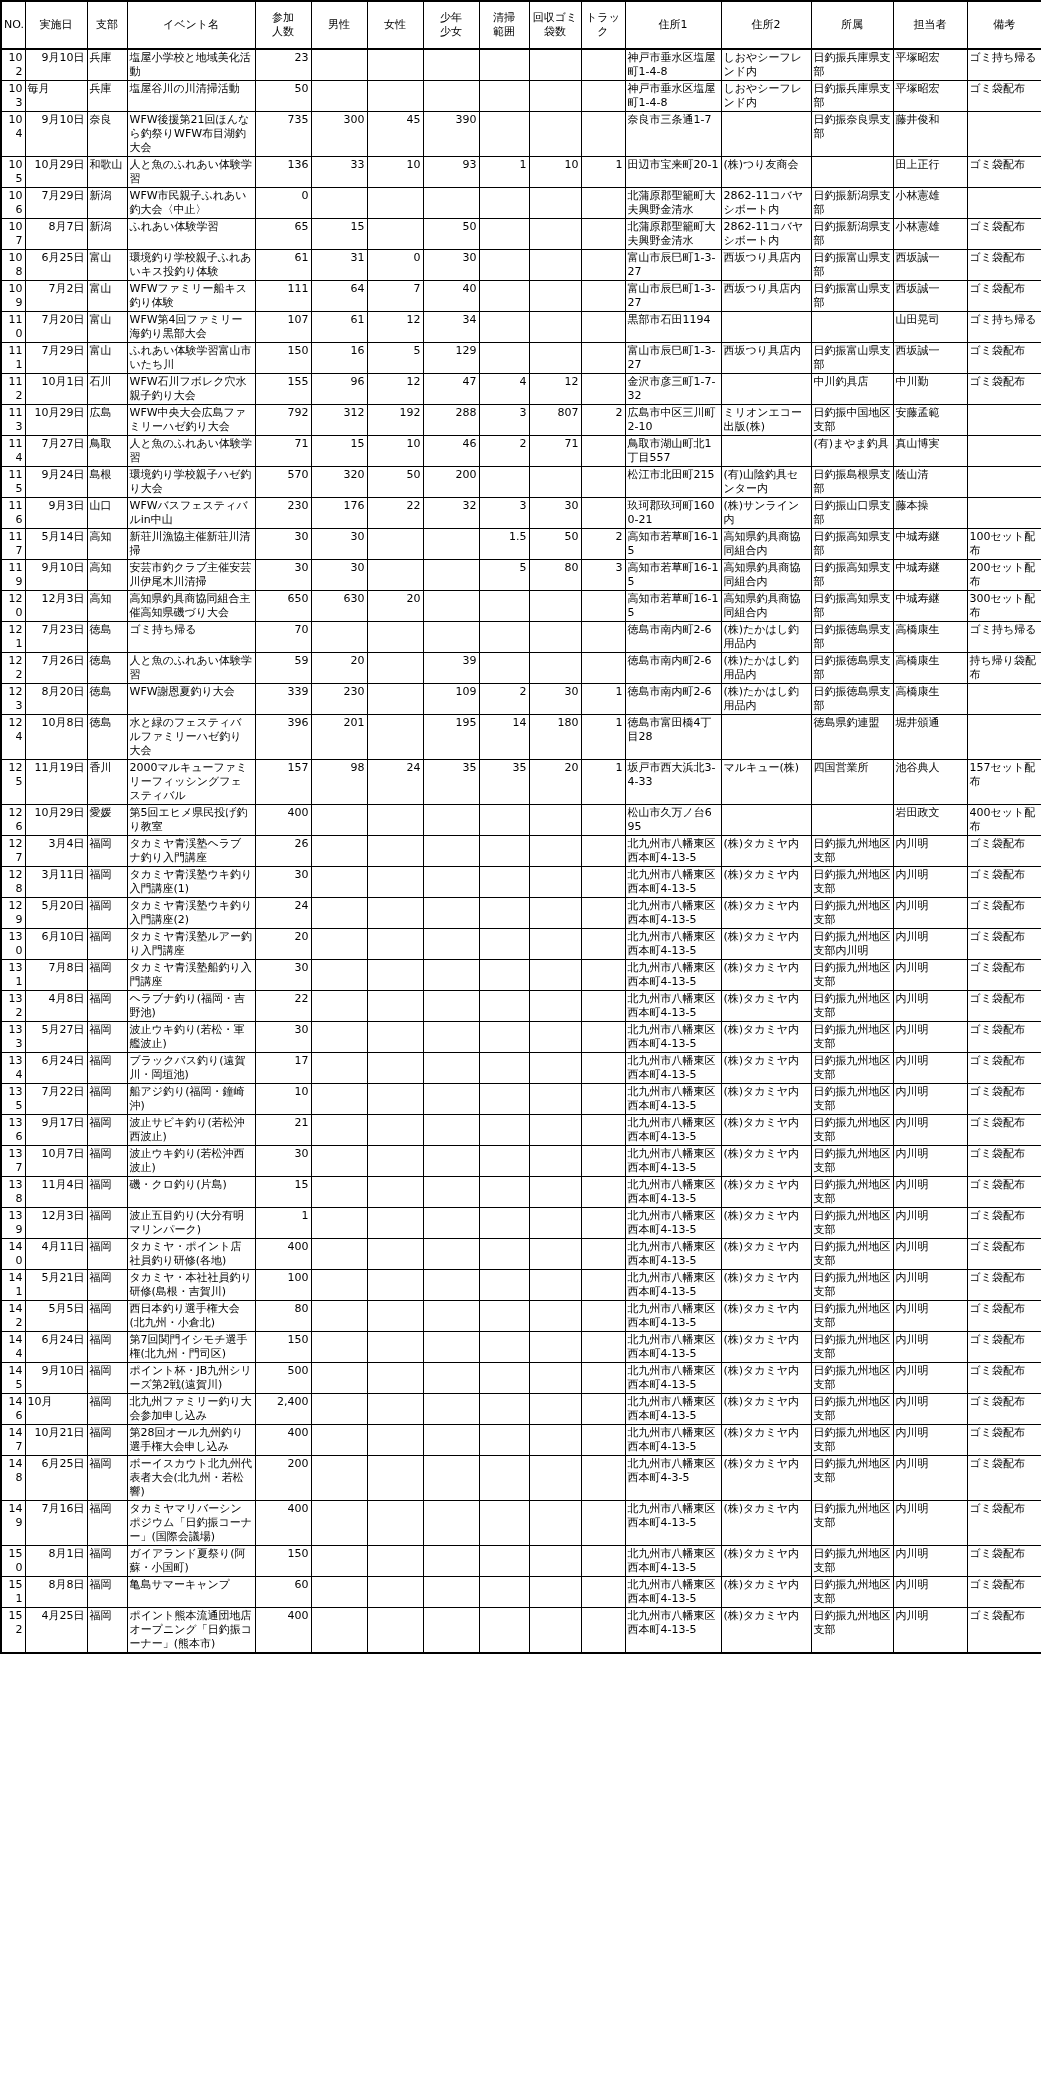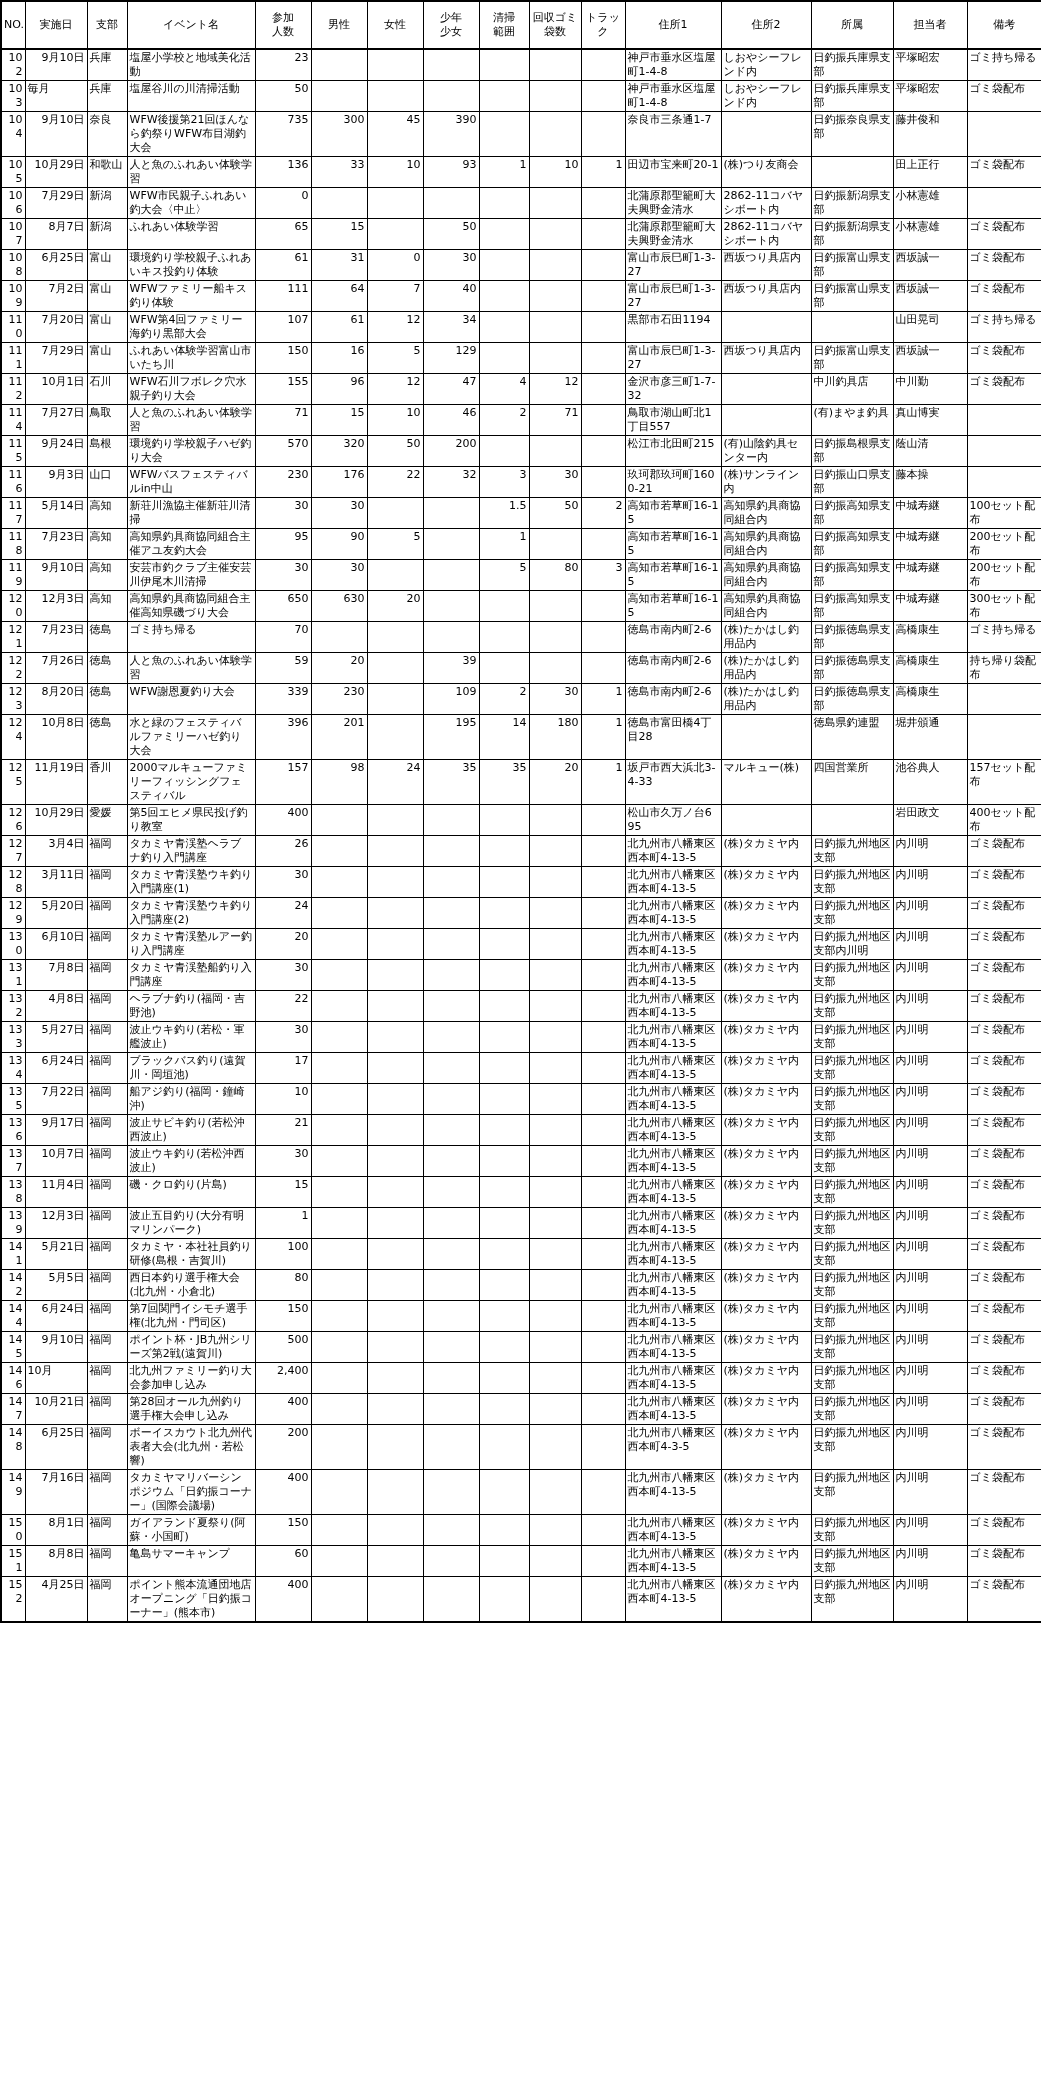--- a/index.html
+++ b/index.html
@@ -296,20 +296,38 @@
           <td class="num">4</td>
           <td class="num">12</td>
           <td class="num"></td>
           <td>金沢市彦三町1-7-32</td>
           <td></td>
           <td>中川釣具店</td>
           <td>中川勤</td>
           <td>ゴミ袋配布</td>
         </tr>
         <tr>
+          <td class="num">113</td>
+          <td class="num">10月29日</td>
+          <td>広島</td>
+          <td>WFW中央大会広島ファミリーハゼ釣り大会</td>
+          <td class="num">792</td>
+          <td class="num">312</td>
+          <td class="num">192</td>
+          <td class="num">288</td>
+          <td class="num">3</td>
+          <td class="num">807</td>
+          <td class="num">2</td>
+          <td>広島市中区三川町2-10</td>
+          <td>ミリオンエコー出版(株)</td>
+          <td>日釣振中国地区支部</td>
+          <td>安藤孟範</td>
+          <td></td>
+        </tr>
+        <tr>
           <td class="num">114</td>
           <td class="num">7月27日</td>
           <td>鳥取</td>
           <td>人と魚のふれあい体験学習</td>
           <td class="num">71</td>
           <td class="num">15</td>
           <td class="num">10</td>
           <td class="num">46</td>
           <td class="num">2</td>
           <td class="num">71</td>
@@ -366,38 +384,20 @@
           <td class="num"></td>
           <td class="num"></td>
           <td class="num">1.5</td>
           <td class="num">50</td>
           <td class="num">2</td>
           <td>高知市若草町16-15</td>
           <td>高知県釣具商協同組合内</td>
           <td>日釣振高知県支部</td>
           <td>中城寿継</td>
           <td>100セット配布</td>
-        </tr>
-        <tr>
-          <td class="num">118</td>
-          <td class="num">7月23日</td>
-          <td>高知</td>
-          <td>高知県釣具商協同組合主催アユ友釣大会</td>
-          <td class="num">95</td>
-          <td class="num">90</td>
-          <td class="num">5</td>
-          <td class="num"></td>
-          <td class="num">1</td>
-          <td class="num"></td>
-          <td class="num"></td>
-          <td>高知市若草町16-15</td>
-          <td>高知県釣具商協同組合内</td>
-          <td>日釣振高知県支部</td>
-          <td>中城寿継</td>
-          <td>200セット配布</td>
         </tr>
         <tr>
           <td class="num">119</td>
           <td class="num">9月10日</td>
           <td>高知</td>
           <td>安芸市釣クラブ主催安芸川伊尾木川清掃</td>
           <td class="num">30</td>
           <td class="num">30</td>
           <td class="num"></td>
           <td class="num"></td>
@@ -764,20 +764,38 @@
           <td class="num"></td>
           <td class="num"></td>
           <td class="num"></td>
           <td>北九州市八幡東区西本町4-13-5</td>
           <td>(株)タカミヤ内</td>
           <td>日釣振九州地区支部</td>
           <td>内川明</td>
           <td>ゴミ袋配布</td>
         </tr>
         <tr>
+          <td class="num">140</td>
+          <td class="num">4月11日</td>
+          <td>福岡</td>
+          <td>タカミヤ・ポイント店社員釣り研修(各地)</td>
+          <td class="num">400</td>
+          <td class="num"></td>
+          <td class="num"></td>
+          <td class="num"></td>
+          <td class="num"></td>
+          <td class="num"></td>
+          <td class="num"></td>
+          <td>北九州市八幡東区西本町4-13-5</td>
+          <td>(株)タカミヤ内</td>
+          <td>日釣振九州地区支部</td>
+          <td>内川明</td>
+          <td>ゴミ袋配布</td>
+        </tr>
+        <tr>
           <td class="num">141</td>
           <td class="num">5月21日</td>
           <td>福岡</td>
           <td>タカミヤ・本社社員釣り研修(島根・吉賀川)</td>
           <td class="num">100</td>
           <td class="num"></td>
           <td class="num"></td>
           <td class="num"></td>
           <td class="num"></td>
           <td class="num"></td>

